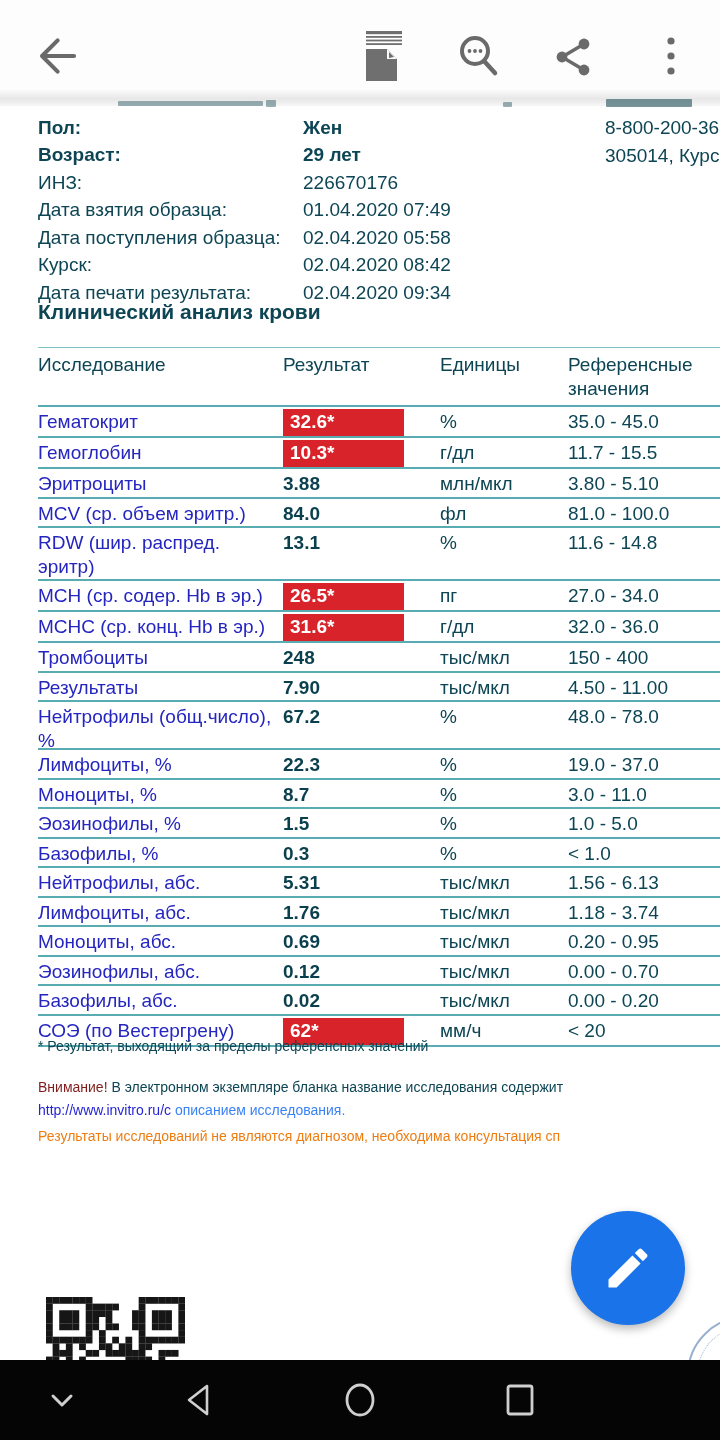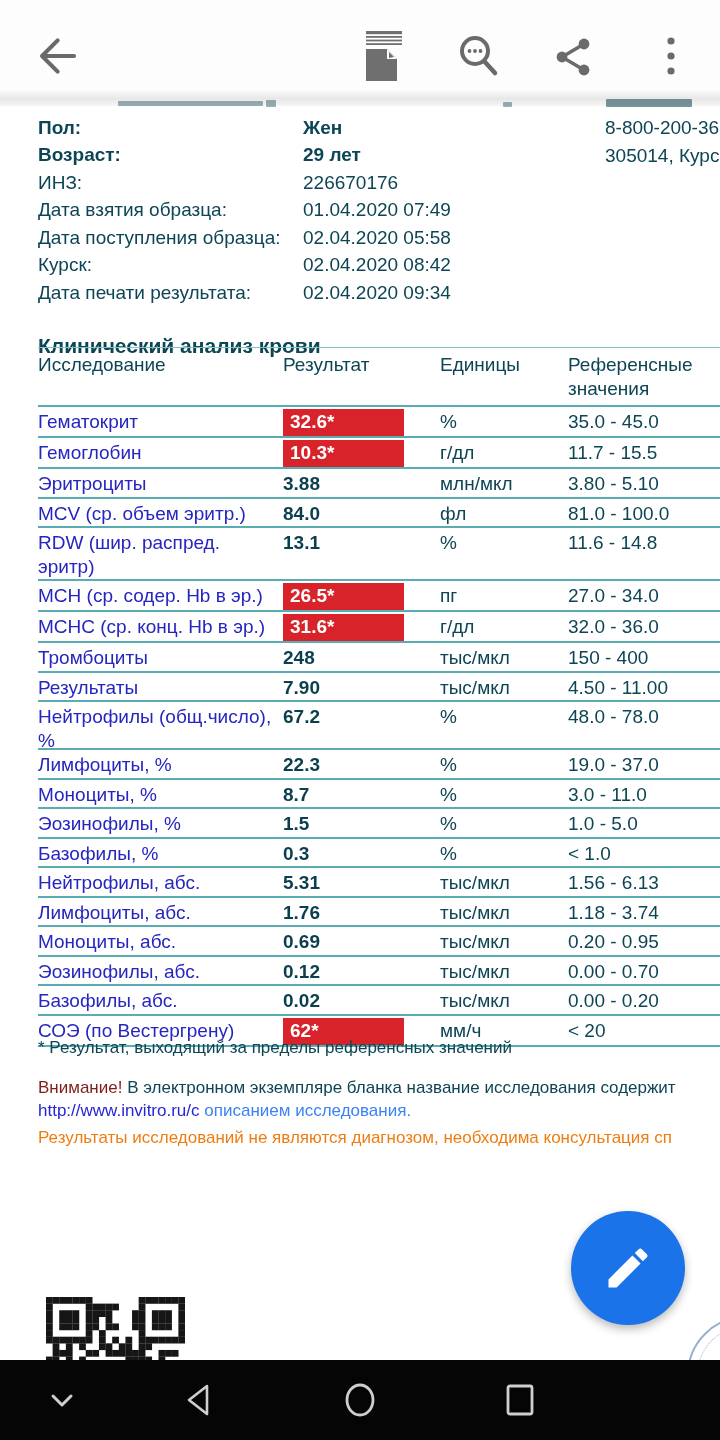--- a/index.html
+++ b/index.html
@@ -18,41 +18,41 @@
   
   .smudge{position:absolute;background:#20505c;opacity:.45;border-radius:1px;}
   
   .doc{position:absolute;left:0;top:0;width:720px;height:1440px;color:#0d4554;}
   .info-rows{position:absolute;left:38px;top:114px;width:560px;}
   .info-row{display:grid;grid-template-columns:265px auto;height:27.5px;align-items:center;}
   .info-label,.info-value{font-size:19px;color:#0d4554;white-space:nowrap;}
   .b{font-weight:bold;}
   .contact{position:absolute;left:605px;top:114px;width:130px;overflow:visible;}
   .contact div{font-size:19px;line-height:27.5px;white-space:nowrap;color:#0d4554;}
-  .section-title{position:absolute;left:38px;top:334px;font-size:21px;font-weight:bold;color:#0d4554;white-space:nowrap;}
+  .section-title{position:absolute;left:38px;top:300px;font-size:21px;font-weight:bold;color:#0d4554;white-space:nowrap;}
   
   .tbl{position:absolute;left:38px;width:682px;}
   #table1{top:347px;}
   #table2{top:748px;border-top:2px solid #58acb2;}
   .t-header{display:grid;grid-template-columns:245px 157px 128px auto;
     border-top:1.5px solid #7fc3c7;border-bottom:2px solid #58acb2;
     padding:5px 0 4px 0;min-height:54px;box-sizing:border-box;}
   .t-header .c{font-size:19px;color:#0d4554;}
   .t-header .c4{width:120px;}
   .t-row{display:grid;grid-template-columns:245px 157px 128px auto;
     border-bottom:2px solid #58acb2;padding-top:3px;min-height:24.5px;align-items:start;}
   .t-row.noline{border-bottom:none;}
   .c{font-size:19px;line-height:24px;}
   .c1{color:#2525c0;padding-right:4px;}
   .c2 .val{font-weight:bold;color:#0a3f4d;}
   .c2 .val.out{display:inline-block;background:#d8232a;color:#ffffff;
     width:114px;padding:1px 0 2px 7px;margin-top:-1px;}
   .c3,.c4{color:#0d4554;}
   
-  .note{position:absolute;left:38px;width:682px;font-size:17px;white-space:nowrap;overflow:hidden;}
+  .note{position:absolute;left:38px;width:682px;font-size:14px;white-space:nowrap;overflow:hidden;}
   #note-star{top:1038px;color:#0d4554;}
   #note-warning{top:1076px;line-height:23px;}
   .warn-prefix{color:#7f1d1d;}
   .warn-text{color:#0d4554;}
   .warn-link{color:#2525d6;}
   .warn-link-rest{color:#3b82f6;}
   #note-disclaimer{top:1128px;color:#ee7d11;}
   
   .qr{position:absolute;left:46px;top:1297px;width:139px;height:139px;background:#fff;}
   .stamp{position:absolute;left:687px;top:1316px;width:118px;height:118px;border-radius:50%;

